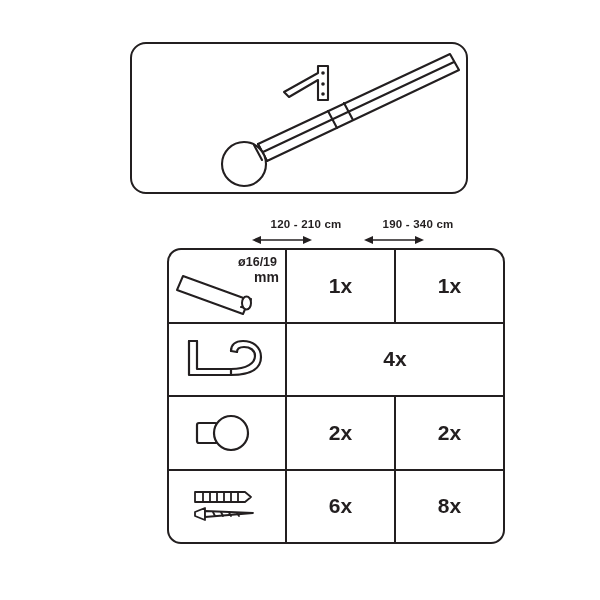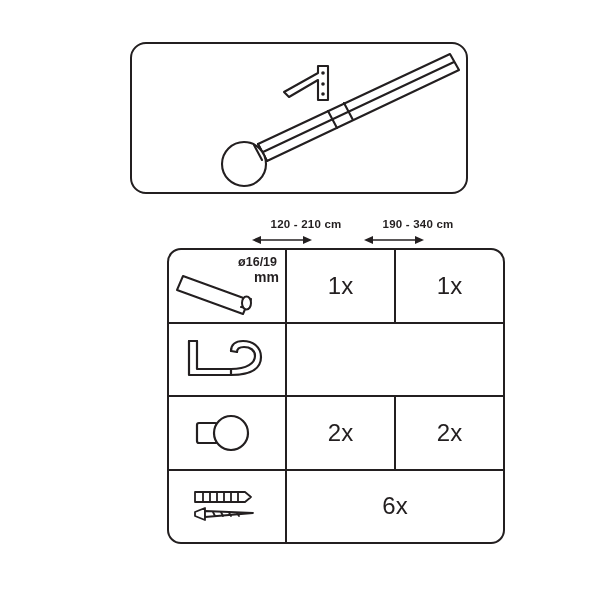--- a/index.html
+++ b/index.html
@@ -79,22 +79,22 @@
     align-items: center;
     justify-content: center;
   }
   .cell-qty {
     flex: 1 1 0;
     border-right: 2px solid #231f20;
     box-sizing: border-box;
     display: flex;
     align-items: center;
     justify-content: center;
-    font-size: 24px;
-    font-weight: normal;
+    font-size: 21px;
+    font-weight: bold;
     color: #231f20;
   }
   .cell-qty:last-child { border-right: none; }
 
   .icon-wrap { width: 112px; height: 60px; }
   .diam-label {
     position: absolute;
     right: 6px;
     top: 6px;
     font-size: 12.5px;
@@ -199,20 +199,21 @@
               <path d="M 26 12 L 26 40 L 60 40"></path>
               <path d="M 18 12 L 26 12"></path>
               <path d="M 60 46 C 82 46 90 38 90 28 C 90 18 82 12 72 12 C 64 12 60 16 60 22"></path>
               <path d="M 60 40 C 76 40 84 34 84 27 C 84 21 79 18 73 18 C 68 18 66 20 66 23"></path>
               <path d="M 60 40 L 60 46"></path>
               <path d="M 60 22 L 66 23"></path>
             </g>
           </svg>
         </div>
       </div>
+      <div class="cell-qty">4x</div>
     </div>
 
     <div class="row">
       <div class="cell-icon">
         <div class="icon-wrap">
           <svg width="112" height="60" viewBox="0 0 112 60">
             <g fill="#ffffff" stroke="#231f20" stroke-width="2.2" stroke-linejoin="round" stroke-linecap="round">
               <rect x="26" y="20" width="20" height="20" rx="2"></rect>
               <circle cx="60" cy="30" r="17"></circle>
             </g>
@@ -233,16 +234,17 @@
               <path d="M 32 16 L 32 26 M 39 16 L 39 26 M 46 16 L 46 26 M 53 16 L 53 26 M 60 16 L 60 26 M 67 16 L 67 26"></path>
 
               <path d="M 24 36 L 34 32 L 34 44 L 24 40 Z"></path>
               <path d="M 34 35 L 82 37 L 34 41 Z"></path>
               <path d="M 42 36 L 44 40 M 50 36 L 52 40 M 58 36.5 L 60 40 M 66 37 L 68 40"></path>
             </g>
           </svg>
         </div>
       </div>
       <div class="cell-qty">6x</div>
+      <div class="cell-qty">8x</div>
     </div>
 
   </div>
 </div>
 
 </body></html>

